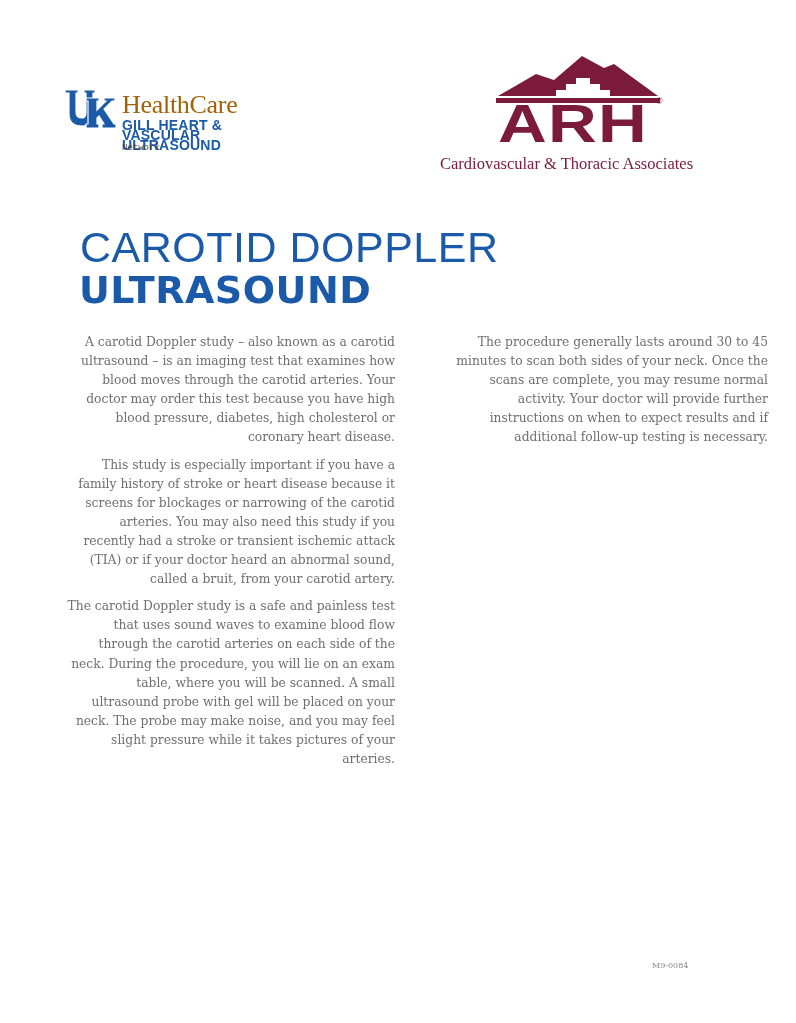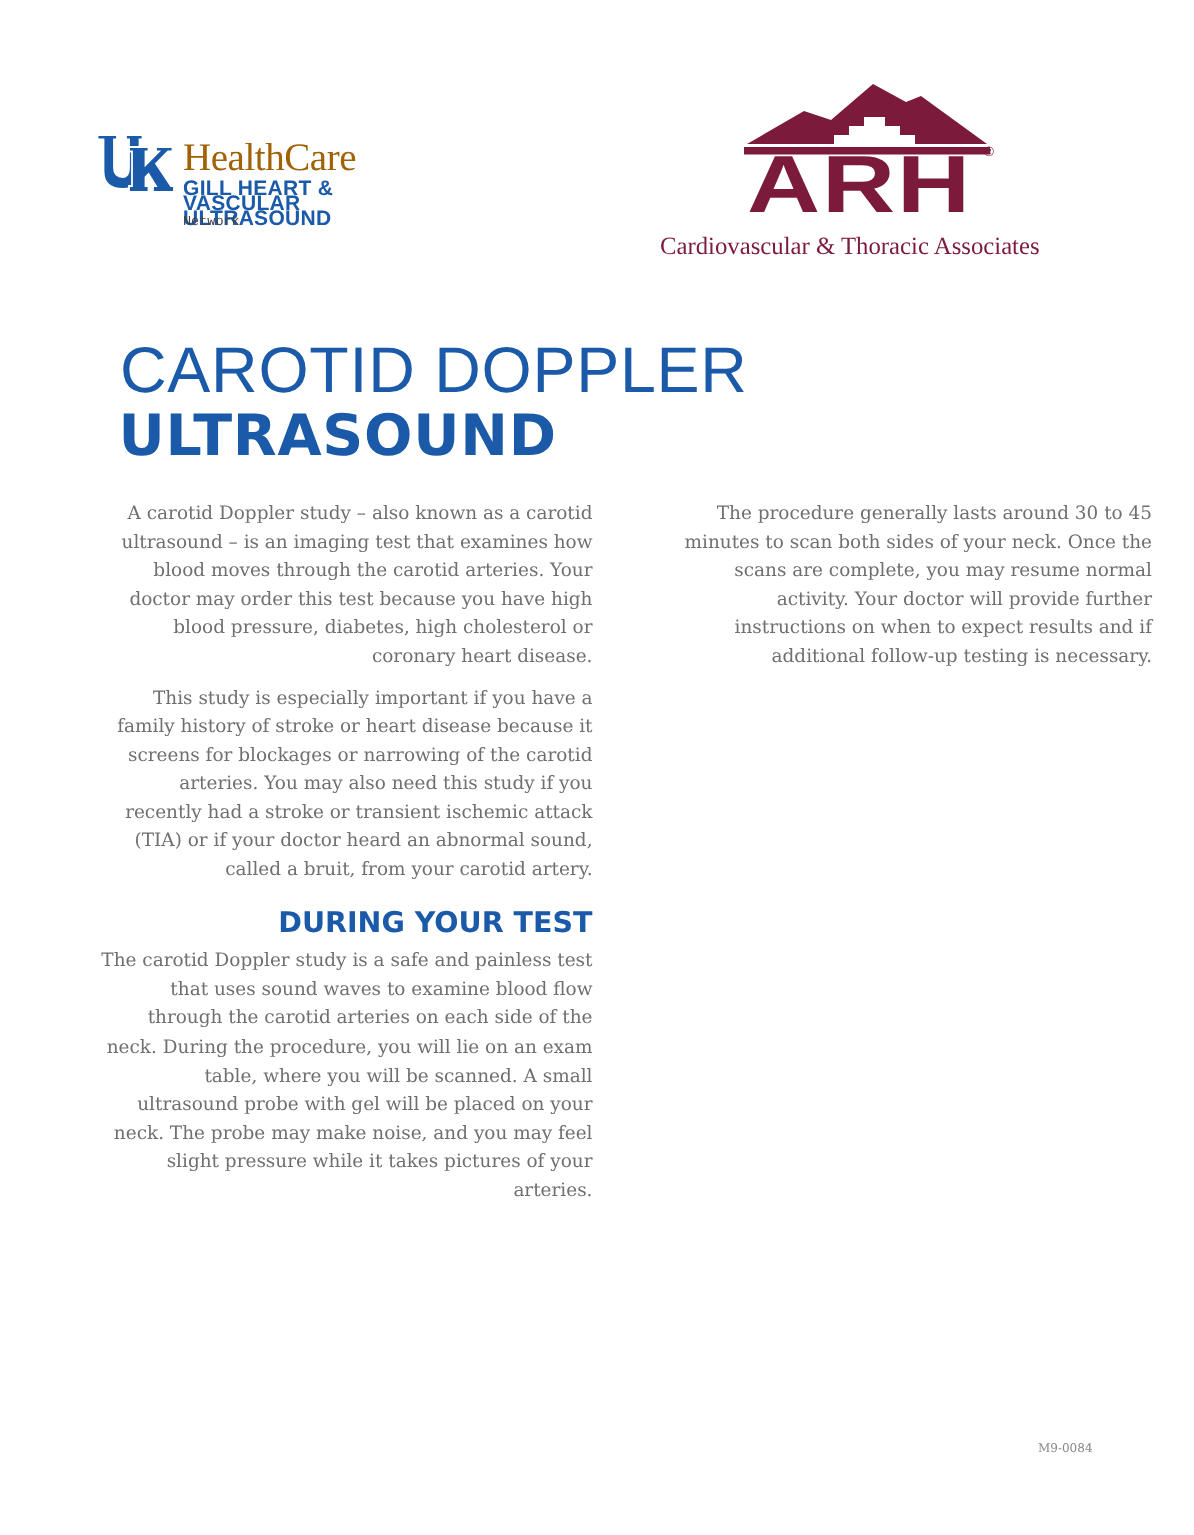--- a/index.html
+++ b/index.html
@@ -17,21 +17,21 @@
   .arh-sub { position:absolute; left:6px; top:104px; font-family:"Liberation Serif", serif; font-size:16.5px; color:#7b1a3a; white-space:nowrap; }
 
   .title1 { position:absolute; left:64px; top:208px; font-family:"Liberation Sans", sans-serif; font-size:43px; color:#1a5aa8; letter-spacing:0.5px; line-height:46px; font-weight:normal; }
   .title2 { position:absolute; left:64px; top:252px; font-family:"DejaVu Sans", sans-serif; font-size:38px; color:#1a5aa8; font-weight:bold; letter-spacing:0.5px; line-height:46px; }
 
   .col { position:absolute; font-family:"DejaVu Serif", serif; font-size:12.3px; color:#6f6f6f; line-height:19.1px;text-align:right; }
   .col-left { left:65px; top:333px; width:330px; }
   .col-right { left:410px; top:333px; width:325px;margin-left:33px; }
   .col p { margin:0 0 8px 0; }
   .section-h { font-family:"DejaVu Sans", sans-serif; font-weight:bold; font-size:19px; color:#1a5aa8; margin:14px 0 4px 0; line-height:24px; }
-  .footer-code { position:absolute; left:692px; top:961px; font-family:"DejaVu Serif", serif; font-size:8px; color:#888; }
+  .footer-code { position:absolute; left:652px; top:961px; font-family:"DejaVu Serif", serif; font-size:8px; color:#888; }
 </style>
 </head>
 <body>
 
 <div class="uk-logo">
   <svg class="uk-mark" viewBox="0 0 52 44">
     <path d="M1 2 H14 V5 H12 V24 Q12 30 18 30 Q22 30 22 24 V5 H20 V2 H31 V5 H29 V26 Q29 38 18 38 Q5 38 5 26 V5 H1 Z" fill="#1a5aa8" stroke="#ffffff" stroke-width="1.2"></path>
     <path d="M22 10 H35 V13 H33 V22 L42 13 H40 V10 H51 V13 H48 L40 21 L50 36 H52 V40 H38 V36 H40 L35 28 L33 30 V36 H35 V40 H22 V36 H24 V13 H22 Z" fill="#1a5aa8" stroke="#ffffff" stroke-width="1.2"></path>
   </svg>
   <div class="uk-healthcare">HealthCare</div>
@@ -52,21 +52,20 @@
   <div class="arh-reg">®</div>
   <div class="arh-sub">Cardiovascular &amp; Thoracic Associates</div>
 </div>
 
 <h1 class="title1" style="margin:16px;">CAROTID DOPPLER</h1>
 <h1 class="title2" style="margin:15px;">ULTRASOUND</h1>
 
 <div class="col col-left">
   <p>A carotid Doppler study – also known as a carotid ultrasound – is an imaging test that examines how blood moves through the carotid arteries. Your doctor may order this test because you have high blood pressure, diabetes, high cholesterol or coronary heart disease.</p>
   <p>This study is especially important if you have a family history of stroke or heart disease because it screens for blockages or narrowing of the carotid arteries. You may also need this study if you recently had a stroke or transient ischemic attack (TIA) or if your doctor heard an abnormal sound, called a bruit, from your carotid artery.</p>
-  <h2 class="section-h">DURING YOUR TEST</h2>
   <p>The carotid Doppler study is a safe and painless test that uses sound waves to examine blood flow through the carotid arteries on each side of the neck. During the procedure, you will lie on an exam table, where you will be scanned. A small ultrasound probe with gel will be placed on your neck. The probe may make noise, and you may feel slight pressure while it takes pictures of your arteries.</p>
 </div>
 
 <div class="col col-right">
   <p>The procedure generally lasts around 30 to 45 minutes to scan both sides of your neck. Once the scans are complete, you may resume normal activity. Your doctor will provide further instructions on when to expect results and if additional follow-up testing is necessary.</p>
 </div>
 
 <div class="footer-code">M9-0084</div>
 
 </body></html>

